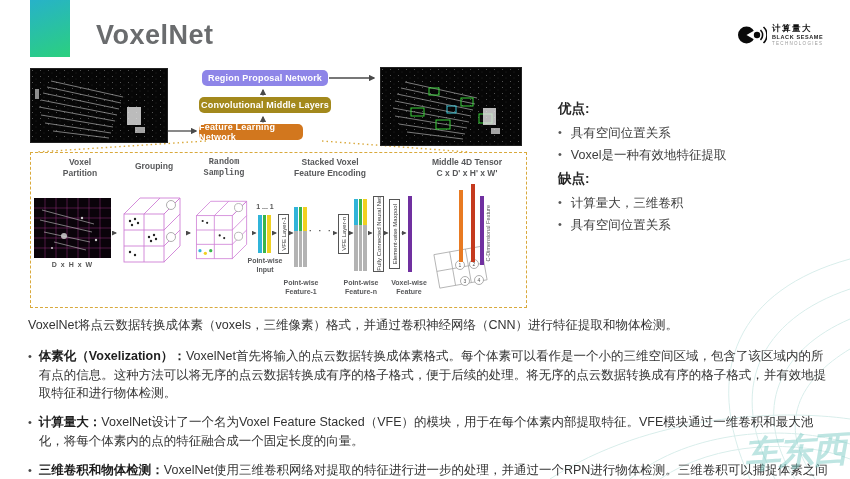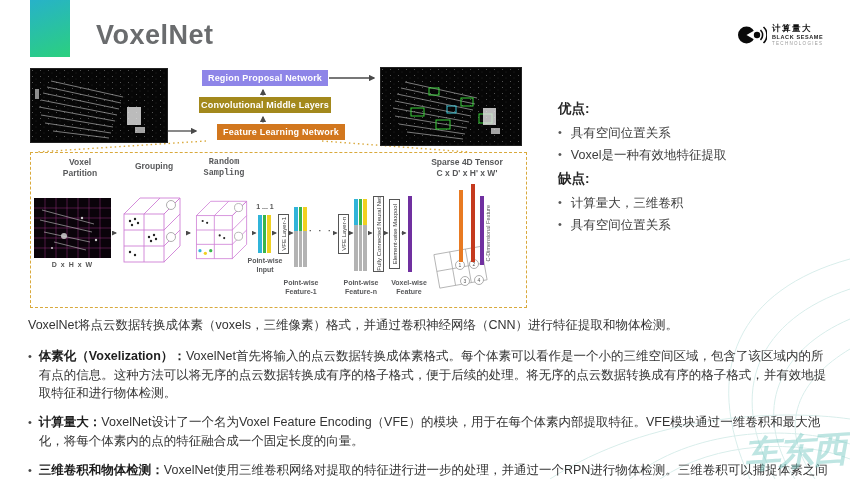--- a/index.html
+++ b/index.html
@@ -10,25 +10,25 @@
   .brand-square{position:absolute;left:30px;top:0;width:40px;height:57px;
     background:linear-gradient(160deg,#27b2c9 0%,#2bd07e 100%);}
   .page-title{position:absolute;left:96px;top:20px;font-size:27px;font-weight:bold;color:#6a6c6e;letter-spacing:.5px;}
   .logo{position:absolute;left:737px;top:20px;display:flex;align-items:center;gap:5px;}
   .logo-text div{line-height:1.25;}
   .logo-cn{font-size:8.5px;font-weight:bold;color:#111;letter-spacing:1.5px;}
   .logo-en{font-size:5.5px;font-weight:bold;color:#222;letter-spacing:.6px;}
   .logo-sub{font-size:4.5px;color:#9a9a9a;letter-spacing:1.3px;}
 
   
-  .net-box{position:absolute;height:16px;border-radius:0;color:#fff;font-size:9px;font-weight:bold;
+  .net-box{position:absolute;height:16px;border-radius:5px;color:#fff;font-size:9px;font-weight:bold;
     display:flex;align-items:center;justify-content:center;letter-spacing:.2px;}
   .rpn{left:202px;top:70px;width:126px;background:#8e85e8;}
   .cml{left:199px;top:97px;width:132px;background:#a3891c;}
-  .fln{left:217px;top:124px;width:128px;background:#d2771e;}
+  .fln{left:199px;top:124px;width:104px;background:#d2771e;}
 
   .pc-img{position:absolute;border:1px solid #222;}
   .pc-left{left:30px;top:68px;}
   .pc-right{left:380px;top:67px;}
 
   
   .dashed-box{position:absolute;left:30px;top:152px;width:497px;height:156px;border:1.6px dashed #d9a93c;box-sizing:border-box;}
   .stage-label{position:absolute;font-size:8.5px;font-weight:bold;color:#58595b;text-align:center;white-space:pre-line;line-height:1.25;}
   .lbl-partition{left:42px;top:157px;width:76px;}
   .lbl-grouping{left:122px;top:161px;width:64px;}
@@ -209,21 +209,23 @@
     </g>
   </svg>
 
   <div class="dashed-box"></div>
 
   <div class="stage-label lbl-partition">Voxel
 Partition</div>
   <div class="stage-label lbl-grouping">Grouping</div>
   <div class="stage-label lbl-sampling">Random
 Sampling</div>
-  <div class="stage-label lbl-tensor">Sparse 4D Tensor
+  <div class="stage-label lbl-svfe">Stacked Voxel
+Feature Encoding</div>
+  <div class="stage-label lbl-tensor">Middle 4D Tensor
 C x D' x H' x W'</div>
 
   <svg class="partition-img" width="77" height="60" viewBox="0 0 77 60">
     <rect width="77" height="60" fill="#0a030a"></rect>
     <g stroke="#b5399b" stroke-width="0.5" opacity="0.8">
       <line x1="0" y1="10" x2="77" y2="10"></line>
         <line x1="0" y1="20" x2="77" y2="20"></line>
       <line x1="0" y1="30" x2="77" y2="30"></line>
         <line x1="0" y1="40" x2="77" y2="40"></line>
       <line x1="0" y1="50" x2="77" y2="50"></line>
@@ -416,21 +418,21 @@
         <span>具有空间位置关系</span>
       </div>
   </div>
 
   <div class="desc">
     <p class="desc-intro">VoxelNet将点云数据转换成体素（voxels，三维像素）格式，并通过卷积神经网络（CNN）进行特征提取和物体检测。</p>
     <div class="dbullet">
       <p><span class="term">体素化（Voxelization）：</span><span>VoxelNet首先将输入的点云数据转换成体素格式。每个体素可以看作是一个小的三维空间区域，包含了该区域内的所有点的信息。这种方法可以将无序的点云数据转换成有序的格子格式，便于后续的处理。将无序的点云数据转换成有序的格子格式，并有效地提取特征和进行物体检测。</span></p>
     </div>
     <div class="dbullet">
-      <p><span class="term">计算量大：</span><span>VoxelNet设计了一个名为Voxel Feature Encoding（VFE）的模块，用于在每个体素内部提取特征。VFE模块通过一维卷积和最大池化，将每个体素内的点的特征融合成一个固定长度的向量。</span></p>
+      <p><span class="term">计算量大：</span><span>VoxelNet设计了一个名为Voxel Feature Stacked（VFE）的模块，用于在每个体素内部提取特征。VFE模块通过一维卷积和最大池化，将每个体素内的点的特征融合成一个固定长度的向量。</span></p>
     </div>
     <div class="dbullet">
       <p><span class="term">三维卷积和物体检测：</span><span>VoxelNet使用三维卷积网络对提取的特征进行进一步的处理，并通过一个RPN进行物体检测。三维卷积可以捕捉体素之间的空间关系，而RPN则可以生成物体的候选区域并进行分类和回归。</span></p>
     </div>
   </div>
 
   <div class="watermark">车东西</div>
 </div>
 
 </body></html>

